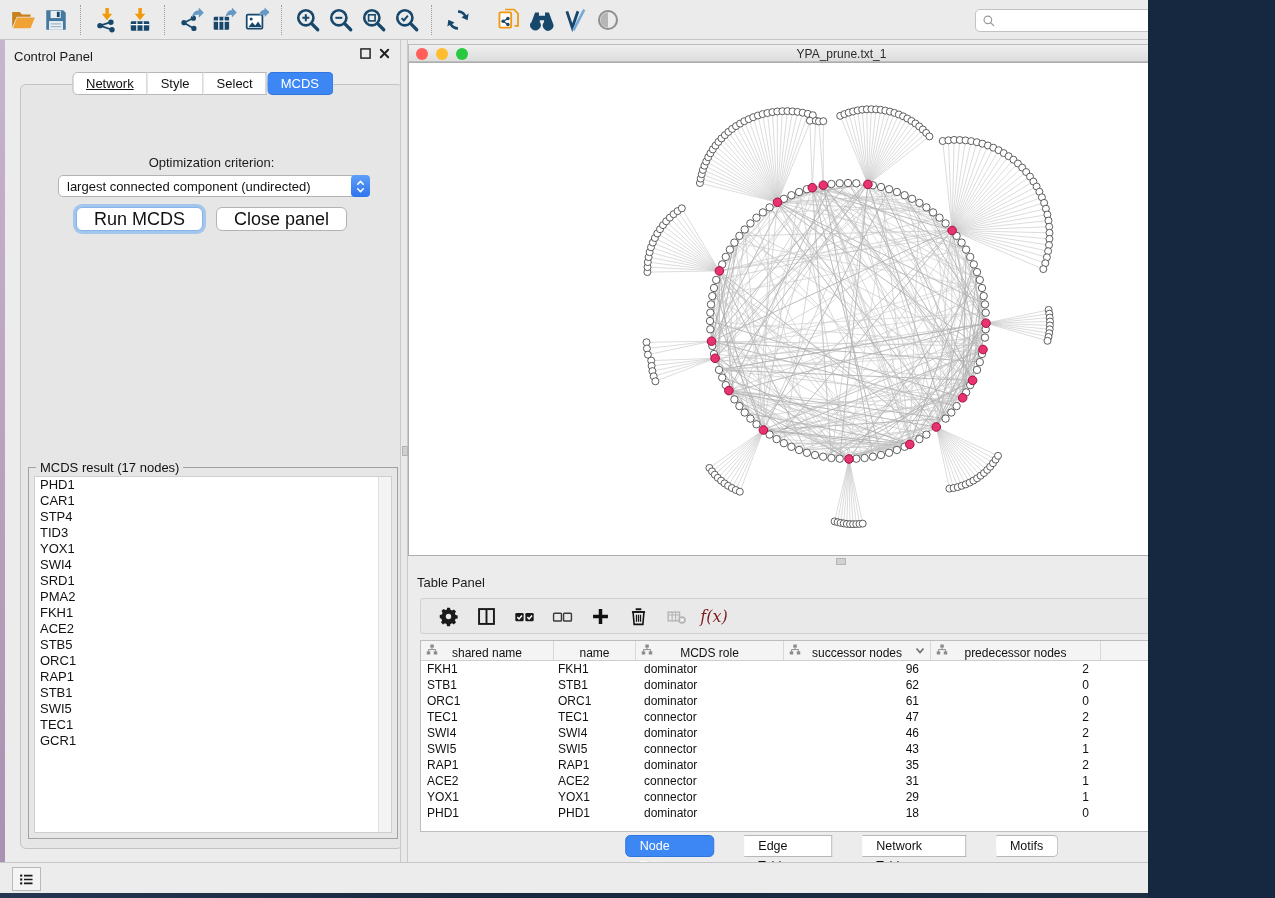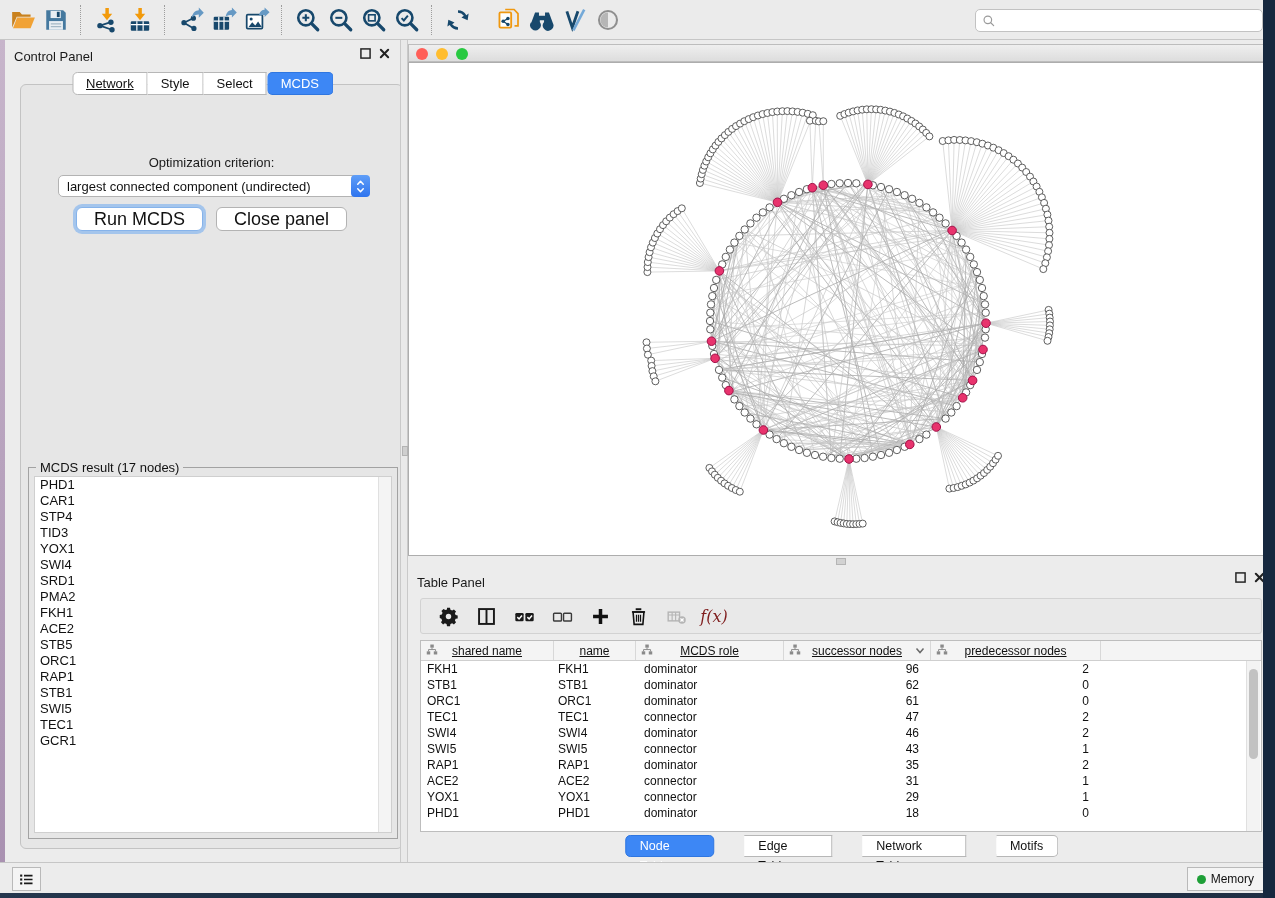--- a/index.html
+++ b/index.html
@@ -1,16 +1,16 @@
 <!DOCTYPE html>
 <html><head>
 <meta charset="utf-8">
 <style>
   html,body{margin:0;padding:0;background:#16283f;}
-  #app{position:relative;width:1263px;height:898px;overflow:hidden;
+  #app{position:relative;width:1148px;height:898px;overflow:hidden;
        font-family:"Liberation Sans",sans-serif;background:#ececec;color:#111;}
   
   .toolbar{position:absolute;left:0;top:0;width:1275px;height:40px;background:#ebebeb;
            border-bottom:1px solid #c6c6c6;display:flex;align-items:center;padding-left:6px;box-sizing:border-box;}
   .tb-btn{width:33px;height:33px;display:flex;align-items:center;justify-content:center;flex:0 0 auto;}
   .tb-btn svg{width:26px;height:26px;}
   .tb-sep{width:1px;height:30px;border-left:1px dotted #9d9d9d;margin:0 8px;flex:0 0 auto;}
   .tb-gap{width:18px;flex:0 0 auto;}
   .searchbox{position:absolute;right:12px;top:9px;width:288px;height:23px;background:#fff;
              border:1px solid #c2c2c2;border-radius:5px;display:flex;align-items:center;padding-left:6px;box-sizing:border-box;}
@@ -66,21 +66,21 @@
   .net-canvas svg{display:block;}
   
   .tpanel{position:absolute;left:408px;top:566px;width:867px;height:296px;background:#ececec;}
   .tp-toolbar{position:absolute;left:12px;top:32px;width:842px;height:36px;background:#e9e9e9;
               border:1px solid #d2d2d2;border-radius:3px;display:flex;align-items:center;padding-left:8px;box-sizing:border-box;}
   .tp-btn{width:38px;height:30px;display:flex;align-items:center;justify-content:center;}
   .tp-btn svg{width:21px;height:21px;}
   .fx{font-family:"DejaVu Serif",serif;font-style:italic;font-size:16px;color:#7f1d1d;}
   .dtable{position:absolute;left:12px;top:74px;width:842px;height:192px;background:#fff;border:1px solid #bdbdbd;box-sizing:border-box;}
   .thead{display:flex;height:19px;background:#f4f4f4;border-bottom:1px solid #cfcfcf;font-size:12px;}
-  .th{position:relative;display:flex;align-items:center;justify-content:center;border-right:1px solid #d8d8d8;box-sizing:border-box;text-decoration:underline;}
+  .th{position:relative;display:flex;align-items:flex-end;justify-content:center;border-right:1px solid #d8d8d8;box-sizing:border-box;}
   .th .tree{position:absolute;left:5px;top:3px;}
   .th .chev{position:absolute;right:5px;top:5px;}
   .trow{display:flex;height:16px;font-size:12px;align-items:center;}
   .td{box-sizing:border-box;white-space:nowrap;overflow:hidden;}
   .td.num{text-align:right;}
   .tbl-scroll{position:absolute;right:1px;top:20px;width:13px;height:170px;background:#f3f3f3;border-left:1px solid #e0e0e0;}
   .tbl-thumb{position:absolute;left:2px;top:8px;width:9px;height:90px;background:#c2c2c2;border-radius:5px;}
   .bot-tabs{position:absolute;left:50%;transform:translateX(-50%);top:269px;display:flex;gap:30px;}
   .bot-tab{height:20px;line-height:20px;padding:0 14px;font-size:12.5px;background:#fff;border:1px solid #b7b7b7;border-left-width:0;color:#111;}
   .bot-tab:first-child{border-left-width:1px;border-radius:5px 0 0 5px;}
@@ -305,20 +305,21 @@
       <div class="grip"></div>
     </div>
 
   <div class="netwin">
     <div class="net-titlebar">
       <span class="traffic">
         <i style="background:#ff5f58"></i>
         <i style="background:#ffbd2e"></i>
         <i style="background:#28c941"></i>
       </span>
+      <span class="net-title">YPA_prune.txt_1</span>
     </div>
     <div class="net-canvas">
       <svg id="graph-svg" width="865" height="492" viewBox="0 0 865 492">
           <g>
             <line x1="368.5" y1="139.3" x2="536.6" y2="355.6" stroke="#a9a9a9" stroke-width="0.8"></line>
             <line x1="368.5" y1="139.3" x2="576.0" y2="241.4" stroke="#a9a9a9" stroke-width="0.8"></line>
             <line x1="368.5" y1="139.3" x2="310.0" y2="209.1" stroke="#c3c3c3" stroke-width="0.65"></line>
             <line x1="368.5" y1="139.3" x2="313.2" y2="201.4" stroke="#c3c3c3" stroke-width="0.65"></line>
             <line x1="368.5" y1="139.3" x2="495.6" y2="132.2" stroke="#c3c3c3" stroke-width="0.65"></line>
             <line x1="368.5" y1="139.3" x2="524.1" y2="149.4" stroke="#c3c3c3" stroke-width="0.65"></line>

